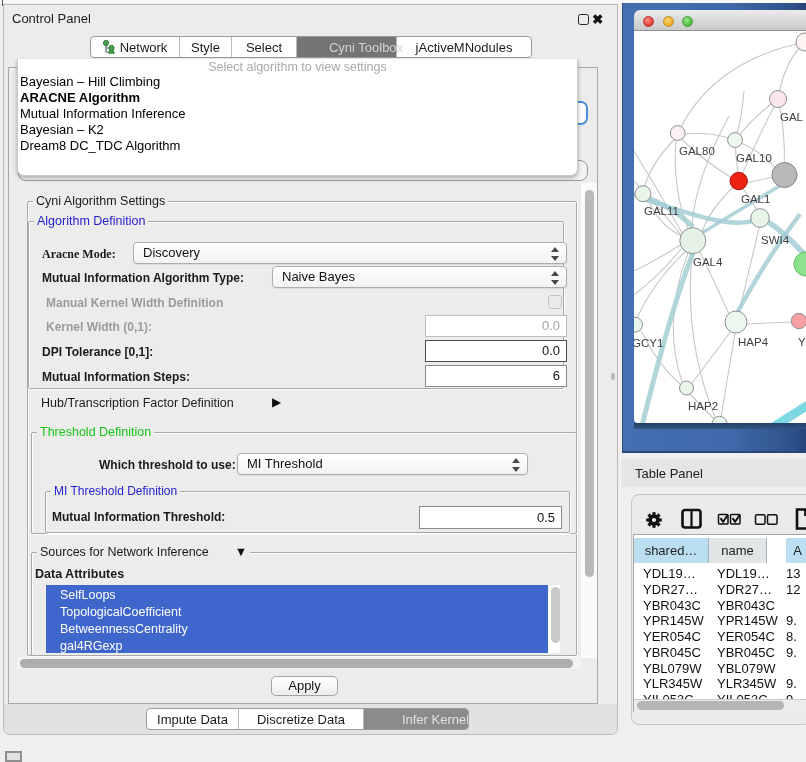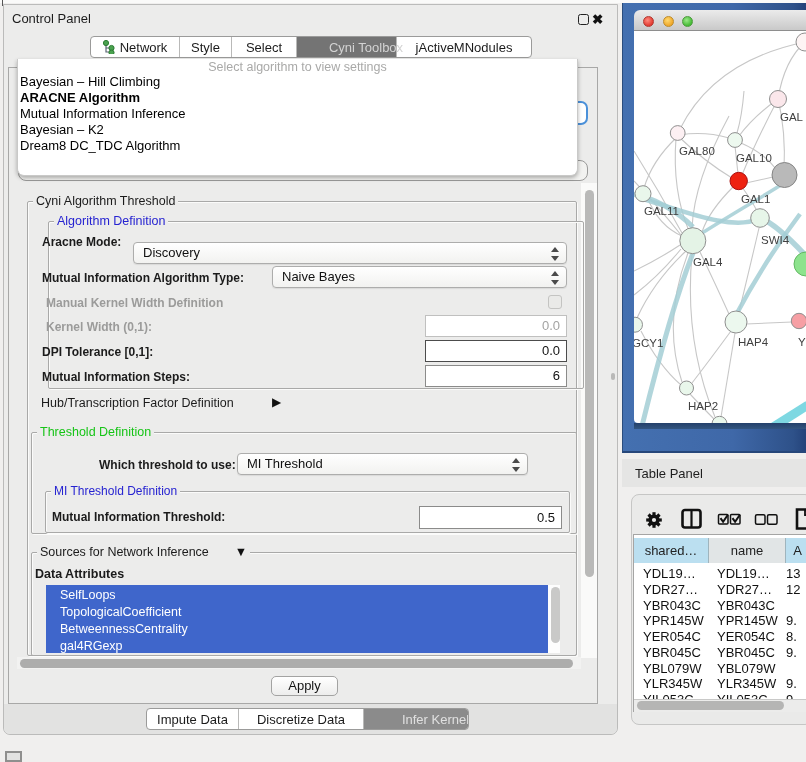--- a/index.html
+++ b/index.html
@@ -123,27 +123,27 @@
   border:1px solid #9a9a99; border-radius:8px;"></div>
 <div class="abs" style="left:574px; top:101px; width:14px; height:24px; background:#fff;
   border:2.5px solid #4a90d9; border-left:none; border-radius:0 7px 7px 0;"></div>
 
 <div class="abs" id="vsb"></div>
 <div class="abs" id="vsbThumb"></div>
 <div class="abs" id="hsb"></div>
 <div class="abs" id="hsbThumb"></div>
 
 <div class="abs grp" style="left:27px; top:201px; width:550px; height:455px;">
-  <span class="gtitle">Cyni Algorithm Threshold</span>
-</div>
-
-<div class="abs grp" style="left:48px; top:221px; width:536px; height:168px;">
+  <span class="gtitle">Cyni Algorithm Settings</span>
+</div>
+
+<div class="abs grp" style="left:28px; top:221px; width:536px; height:168px;">
   <span class="gtitle" style="color:#2623d1;">Algorithm Definition</span>
 </div>
-<div class="lbl" style="left:42px; top:235px;">Aracne Mode:</div>
+<div class="lbl" style="left:42px; top:247px;font-family:Liberation Serif, serif;">Aracne Mode:</div>
 <div class="combo" style="left:133px; top:242px; width:434px;">Discovery<span class="ar"></span></div>
 <div class="lbl" style="left:42px; top:271px;">Mutual Information Algorithm Type:</div>
 <div class="combo" style="left:272px; top:266px; width:295px;">Naive Bayes<span class="ar"></span></div>
 <div class="lbl dis" style="left:46px; top:296px;">Manual Kernel Width Definition</div>
 <div class="abs" style="left:548px; top:295px; width:14px; height:14px; background:#eaeae8;
   border:1px solid #c4c4c2; border-radius:3px;"></div>
 <div class="lbl dis" style="left:46px; top:320px;">Kernel Width (0,1):</div>
 <div class="tf" style="left:425px; top:315px; width:142px; height:22px;
   border:1px solid #c0c0bf; color:#a3a3a2; line-height:20px;">0.0</div>
 <div class="lbl" style="left:42px; top:345px;">DPI Tolerance [0,1]:</div>
@@ -305,21 +305,21 @@
   </g>
   <g stroke="#111" stroke-width="2" fill="none">
     <path d="M80.5,13.2 l2.6,3.6 l4.8,-7"></path>
     <path d="M92.5,13.2 l2.6,3.6 l4.8,-7"></path>
   </g>
   <path d="M157,4.5 h8.5 l5,5 v14 h-13.5 z" fill="none" stroke="#111" stroke-width="2.6"></path>
     <path d="M165,4.5 v5.5 h5.5" fill="none" stroke="#111" stroke-width="1.8"></path>
 </svg>
 <div class="abs" id="twhite">
   <div class="hcell" style="left:0px; width:75px; background:#bbdff0;">shared…</div>
-  <div class="hcell" style="left:75px; width:77px; background:#e1e5e6;">name</div>
+  <div class="hcell" style="left:75px; width:58px; background:#e1e5e6;">name</div>
   <div class="hcell" style="left:152px; width:23px; background:#bbdff0; border-right:none;">A</div>
   <div class="trow" style="left:9px; top:31px;">YDL19…</div>
     <div class="trow" style="left:83px; top:31px;">YDL19…</div>
     <div class="trow" style="left:152px; top:31px;">13</div>
   <div class="trow" style="left:9px; top:47px;">YDR27…</div>
     <div class="trow" style="left:83px; top:47px;">YDR27…</div>
     <div class="trow" style="left:152px; top:47px;">12</div>
   <div class="trow" style="left:9px; top:63px;">YBR043C</div>
     <div class="trow" style="left:83px; top:63px;">YBR043C</div>
   <div class="trow" style="left:9px; top:78px;">YPR145W</div>

